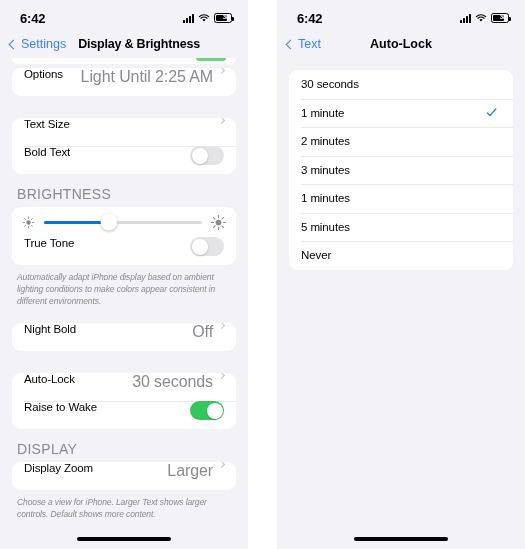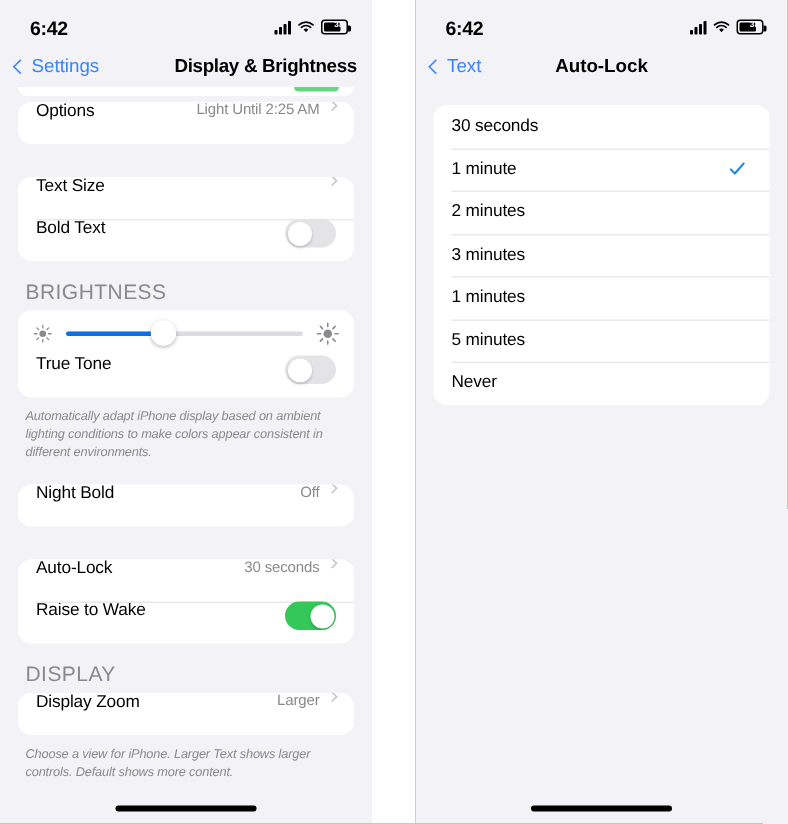--- a/index.html
+++ b/index.html
@@ -6,21 +6,21 @@
   html, body {
     width: 525px; height: 549px;
     background: #ffffff;
     font-family: "Liberation Sans", sans-serif;
     overflow: hidden;
   }
   .stage {
     position: relative;
     width: 525px; height: 549px;
     display: flex;
-    background: #15803d;
+    background: #7f1d1d;
   }
   .phone {
     position: relative;
     height: 549px;
     background: #F2F2F7;
     overflow: hidden;
   }
   .phone-left  { width: 248px; }
   .gap         { width: 29px; background: #ffffff; height: 549px; }
   .phone-right { width: 248px; }
@@ -70,21 +70,20 @@
     font-size: 5.5px; color: #fff; font-weight: bold;
   }
 
   
   .navbar {
     height: 28px;
     display: flex;
     align-items: center;
     padding: 0 10px;
     position: relative;
-    justify-content: space-between;
   }
   .nav-back {
     display: flex; align-items: center;
     color: #3A84F7;
     font-size: 12.5px;
     gap: 2px;
     cursor: pointer;
   }
   .chev-back {
     display: inline-block;
@@ -155,21 +154,21 @@
     height: 1px;
     background: #E8E8ED;
   }
   .row-label {
     font-size: 11.5px;
     color: #000;
     flex: 1;
     letter-spacing: -0.1px;
   }
   .row-value {
-    font-size: 10px;
+    font-size: 16px;
     color: #8A8A8E;
     margin-right: 6px;
     letter-spacing: -0.1px;
   }
   .chev {
     display: inline-block;
     width: 5px; height: 5px;
     border-right: 1.3px solid #C2C2C6;
     border-top: 1.3px solid #C2C2C6;
     transform: rotate(45deg);

